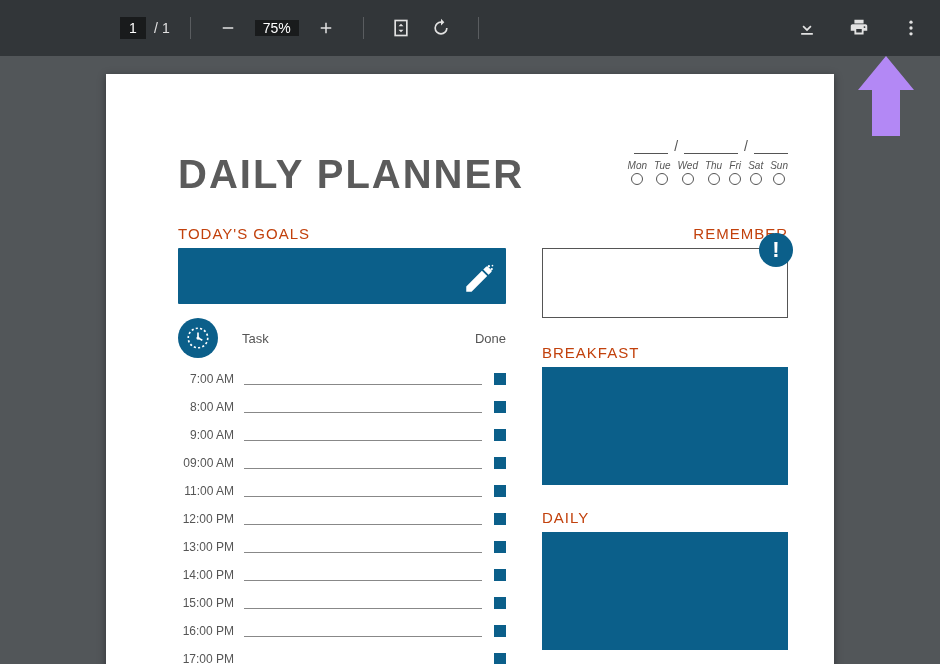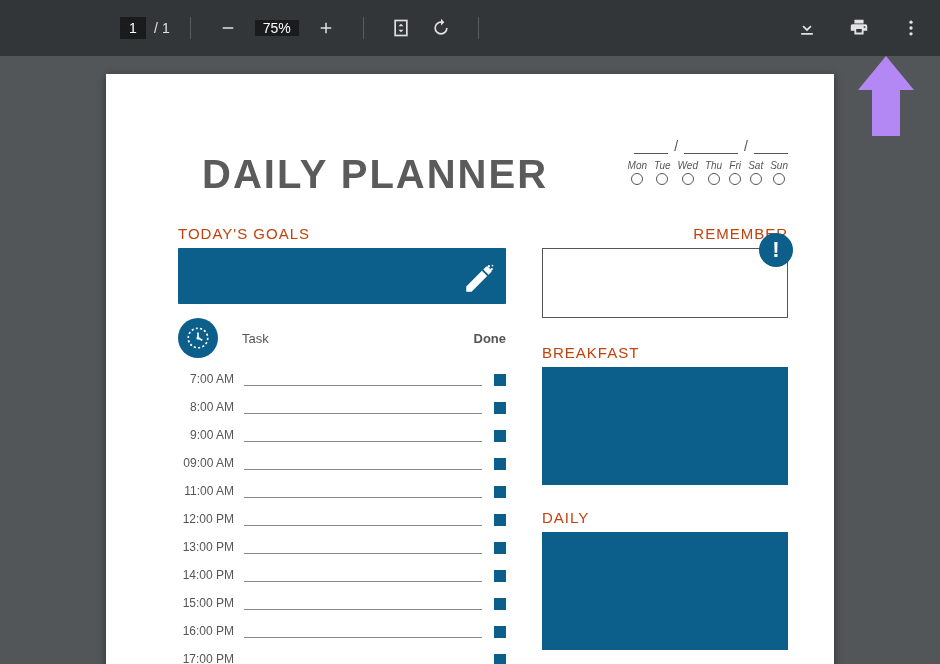--- a/index.html
+++ b/index.html
@@ -46,21 +46,20 @@
     width: 728px; height: 1000px;
     background: #fff;
     box-shadow: 0 2px 8px rgba(0,0,0,.4);
     padding: 78px 46px 0 72px;
     color: #555;
   }
   .doc-top { display:flex; justify-content:space-between; align-items:flex-start;}
   .title {
     font-size: 40px; font-weight: 800; letter-spacing: 2px;
     color: #5b5b5b;
-    margin-left: 24px;
   }
   .date-col { margin-top:-14px; font-size:11px; color:#555; }
   .date-lines { display:flex; gap:6px; margin-bottom:6px; align-items:flex-end; justify-content:flex-end;}
   .date-lines span.line { display:inline-block; border-bottom:1px solid #555; height:14px;}
   .date-lines span.slash2 { font-size:14px; }
   .days-row { display:flex; gap:7px;font-style:italic; }
   .day { text-align:center; font-size:10px; }
   .day .circle { width:12px;height:12px;border:1.5px solid #555;border-radius:50%;margin:2px auto 0;}
   .columns { display:flex; gap:36px; margin-top:28px;}
   .left-col { width: 328px;} .right-col{ flex:1;}
@@ -68,22 +67,22 @@
   .goals-box {
     background:#0b5f8a; height:56px; position:relative; border-radius:1px;
   }
   .goals-box svg { position:absolute; right:10px; bottom:8px; }
   .task-head { display:flex; align-items:center; margin-top:14px; font-size:13px;color:#555;}
   .clock-badge {
     width:40px;height:40px;border-radius:50%;background:#0b5f8a;
     display:flex;align-items:center;justify-content:center;margin-right:24px;
   }
   .task-head .th-task{ }
-  .task-head .th-done{ margin-left:auto;font-weight:bold; }
-  .task-row { display:flex; align-items:flex-end; margin-top:14px; font-size:12px;}
+  .task-head .th-done{ margin-left:auto; }
+  .task-row { display:flex; align-items:center; margin-top:14px; font-size:12px;}
   .task-row .time { width:66px; text-align:right; padding-right:10px; color:#555;}
   .task-row .tline { flex:1; border-bottom:1px solid #888; height:12px;}
   .task-row .done-sq { width:12px;height:12px;background:#0b5f8a;margin-left:12px;margin-bottom:0px;}
   .remember-label { text-align:right; }
   .remember-box {
     border:1.5px solid #555; height:70px; position:relative; margin-bottom:26px;
   }
   .excl {
     position:absolute; top:-16px; right:-6px;
     width:34px;height:34px;border-radius:50%;background:#0b5f8a;

